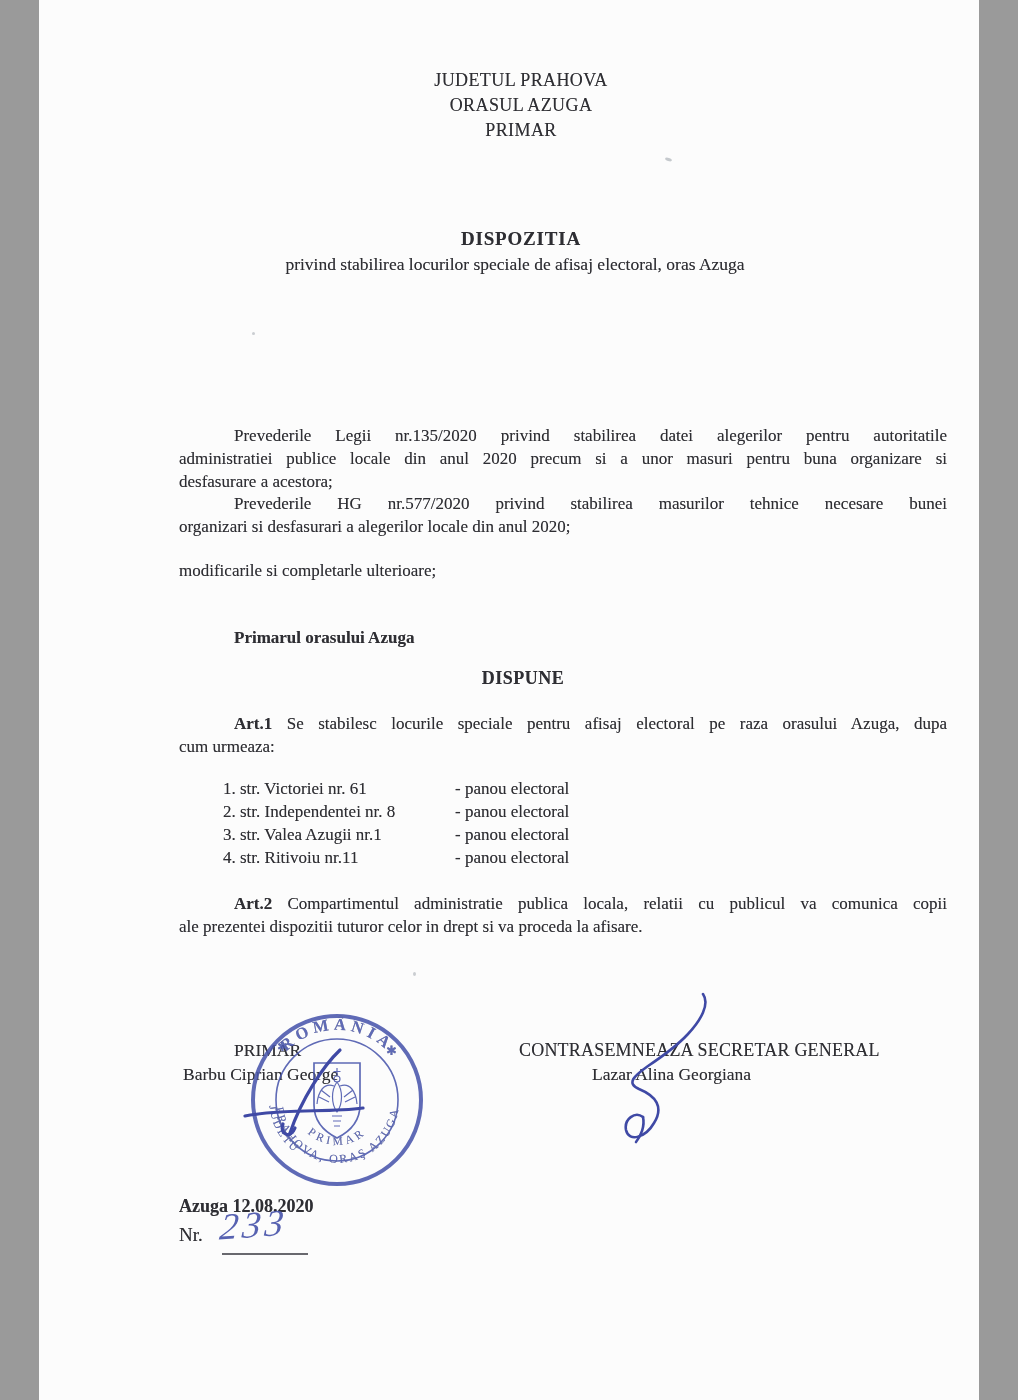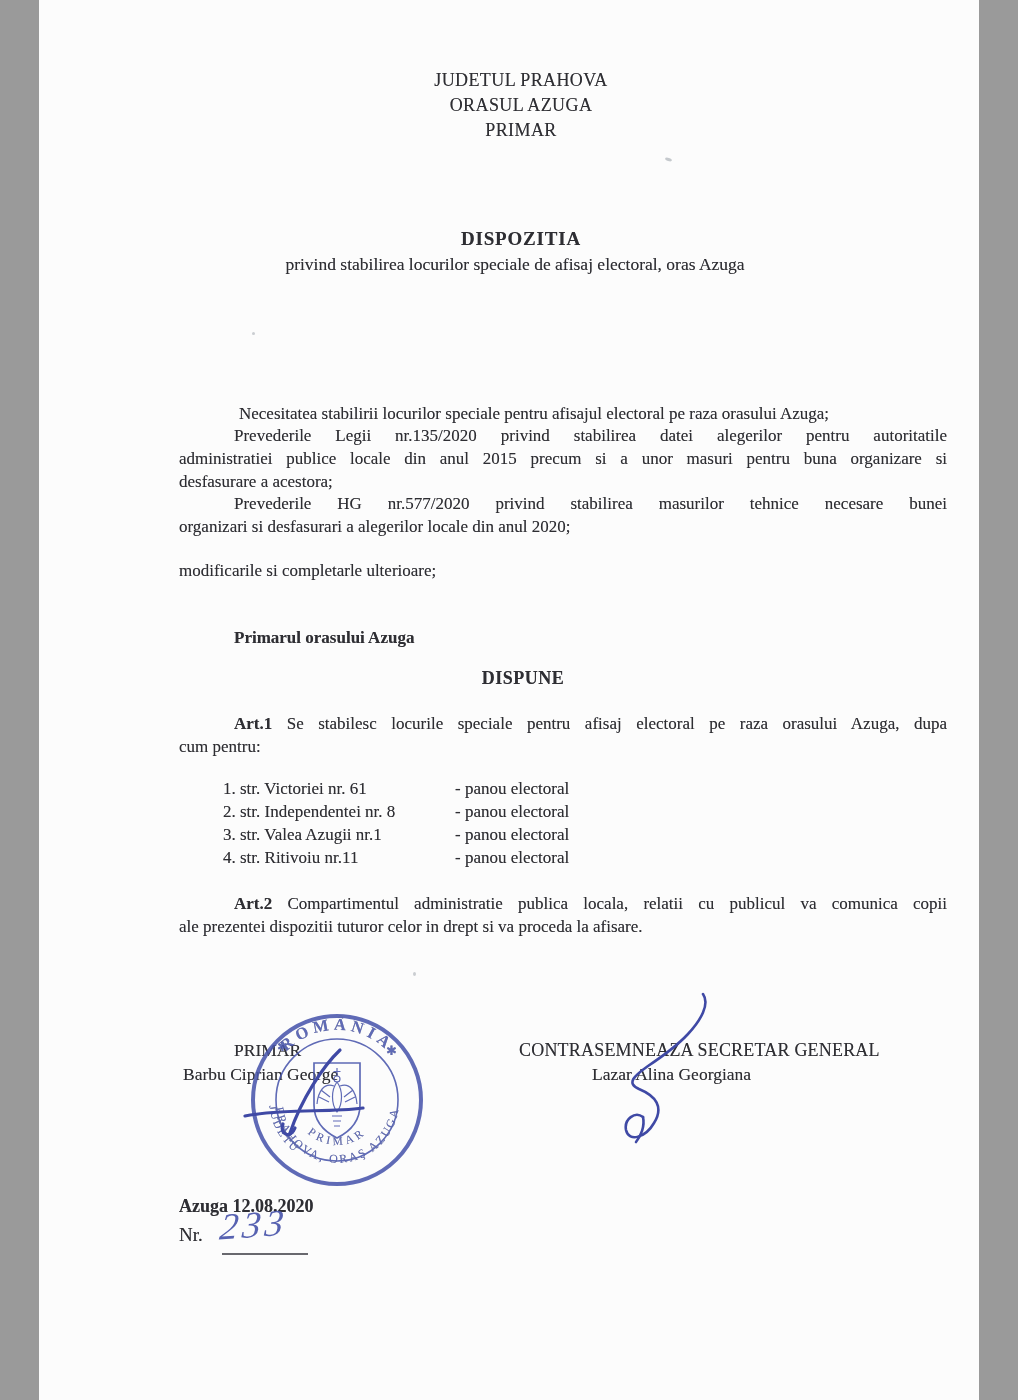--- a/index.html
+++ b/index.html
@@ -49,44 +49,41 @@
 
   <div class="abs center letterhead">
     <div>JUDETUL PRAHOVA</div>
     <div>ORASUL AZUGA</div>
     <div>PRIMAR</div>
   </div>
 
   <div class="abs center doc-title">DISPOZITIA</div>
   <div class="abs center doc-subtitle">privind stabilirea locurilor speciale de afisaj electoral, oras Azuga</div>
 
-  <div class="abs col" style="top:402px">
-    <div class="ln ind60">Necesitatea stabilirii locurilor speciale pentru afisajul electoral pe raza orasului Azuga;</div>
-  </div>
   <div class="abs col" style="top:424px">
     <div class="ln j ind55">Prevederile Legii nr.135/2020 privind stabilirea datei alegerilor pentru autoritatile</div>
-    <div class="ln j">administratiei publice locale din anul 2015 precum si a unor masuri pentru buna organizare si</div>
+    <div class="ln j">administratiei publice locale din anul 2020 precum si a unor masuri pentru buna organizare si</div>
     <div class="ln">desfasurare a acestora;</div>
   </div>
   <div class="abs col" style="top:492px">
     <div class="ln j ind55">Prevederile HG nr.577/2020 privind stabilirea masurilor tehnice necesare bunei</div>
     <div class="ln">organizari si desfasurari a alegerilor locale din anul 2020;</div>
   </div>
   <div class="abs col" style="top:559px">
     <div class="ln">modificarile si completarle ulterioare;</div>
   </div>
 
   <div class="abs col bold" style="top:626px">
     <div class="ln ind55">Primarul orasului Azuga</div>
   </div>
   <div class="abs center dispune">DISPUNE</div>
 
   <div class="abs col" style="top:712px">
     <div class="ln j ind55"><b>Art.1</b> <span>Se stabilesc locurile speciale pentru afisaj electoral pe raza orasului Azuga, dupa</span></div>
-    <div class="ln">cum pentru:</div>
+    <div class="ln">cum urmeaza:</div>
   </div>
 
   <div class="abs list">
     <div class="list-row">
       <span class="list-loc">1. str. Victoriei nr. 61</span>
       <span>- panou electoral</span>
     </div>
     <div class="list-row">
       <span class="list-loc">2. str. Independentei nr. 8</span>
       <span>- panou electoral</span>

